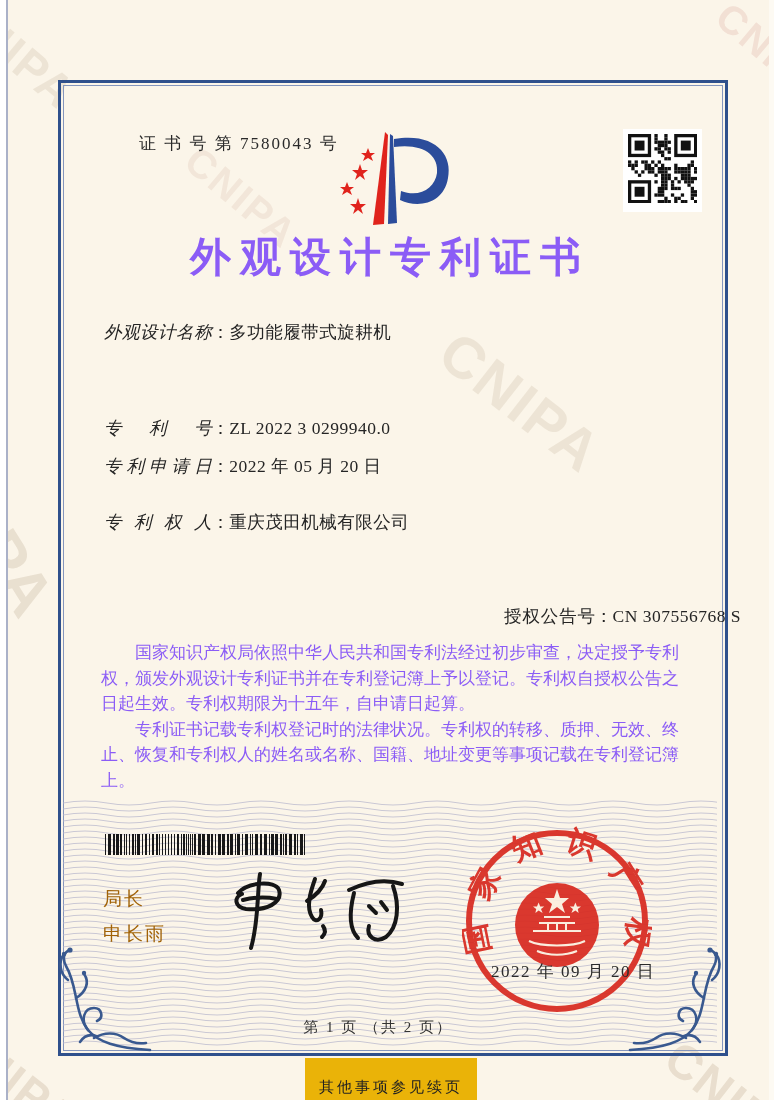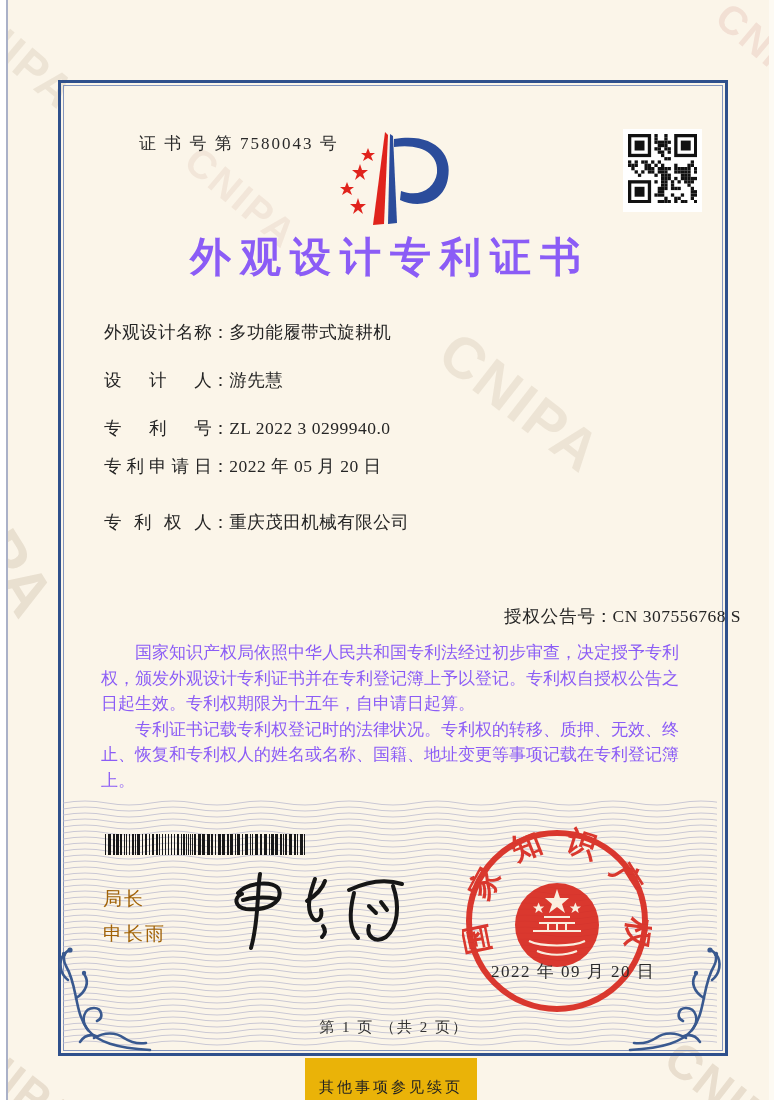--- a/index.html
+++ b/index.html
@@ -19,34 +19,34 @@
   .cert-border .inner-line{position:absolute;left:2px;top:2px;right:2px;bottom:2px;
       border:1px solid #8495bd;}
   .content{position:absolute;left:0;top:0;width:774px;height:1100px;z-index:2;}
   
   .waves{position:absolute;left:63px;top:800px;width:654px;height:246px;z-index:1;opacity:.75;}
   
   .cert-no{position:absolute;left:104px;top:132px;font-size:17px;letter-spacing:2px;color:#2a2a2a;margin-left:35px;}
   .title{position:absolute;left:58px;top:230px;width:664px;text-align:center;
       font-size:41px;font-weight:700;color:#8b5cf6;letter-spacing:9px;}
   .field{position:absolute;left:104px;font-size:17.5px;color:#252525;white-space:nowrap;}
-  .flabel{display:inline-block;width:6.15em;text-align:justify;text-align-last:justify;}
+  .flabel{display:inline-block;width:6.15em;text-align:justify;text-align-last:justify;font-style:italic;}
   .flabel-s{display:inline-block;width:5.2em;text-align:justify;text-align-last:justify;}
   .fvalue{letter-spacing:.5px;}
   .grant-no{position:absolute;left:400px;top:0;}
   .paras{position:absolute;left:101px;top:640px;width:578px;font-size:17px;
       line-height:25.5px;color:#8b5cf6;text-align:justify;}
   .paras p{margin:0;text-indent:2em;}
   .director{position:absolute;left:103px;font-size:19px;color:#a16207;letter-spacing:2px;}
   .sig{position:absolute;left:222px;top:866px;z-index:3;}
   .seal{position:absolute;left:462px;top:826px;z-index:3;}
   .seal-date{position:absolute;left:491px;top:960px;z-index:4;font-size:17px;
       color:#2b2b2b;letter-spacing:1.5px;white-space:nowrap;}
   .page-indicator{position:absolute;left:58px;top:1018px;width:640px;text-align:center;
-      font-size:15px;color:#333;letter-spacing:2px;z-index:3;margin-left:16px;}
+      font-size:15px;color:#333;letter-spacing:2px;z-index:3;}
   .footer-note{position:absolute;left:305px;top:1058px;background:#eab308;
       padding:20px 14px;font-size:15px;color:#222;letter-spacing:3px;z-index:6;}
   .barcode{position:absolute;left:105px;top:834px;z-index:3;}
   .qr{position:absolute;left:623px;top:129px;background:#ffffff;padding:5px;z-index:3;}
   .logo{position:absolute;left:338px;top:126px;z-index:2;}
   .flourish{position:absolute;z-index:3;}
   .flourish.br{transform:scaleX(-1);}
 </style>
 </head>
 <body>
@@ -229,23 +229,20 @@
           <rect x="52.8" y="66" width="3.3" height="3.3" fill="#111"></rect>
           <rect x="56.099999999999994" y="66" width="3.3" height="3.3" fill="#111"></rect>
           <rect x="66" y="66" width="3.3" height="3.3" fill="#111"></rect>
         </svg></div>
 
     <div class="title">外观设计专利证书</div>
 
     <div class="field" style="top:320px">
       <span class="flabel">外观设计名称</span><span>：</span><span class="fvalue">多功能履带式旋耕机</span>
     </div>
-    <div class="field" style="top:368px">
-      <span class="flabel">设计人</span><span>：</span><span class="fvalue">游先慧</span>
-    </div>
     <div class="field" style="top:416px">
       <span class="flabel">专利号</span><span>：</span><span class="fvalue">ZL 2022 3 0299940.0</span>
     </div>
     <div class="field" style="top:454px">
       <span class="flabel">专利申请日</span><span>：</span><span class="fvalue">2022 年 05 月 20 日</span>
     </div>
     <div class="field" style="top:510px">
       <span class="flabel">专利权人</span><span>：</span><span class="fvalue">重庆茂田机械有限公司</span>
     </div>
 

